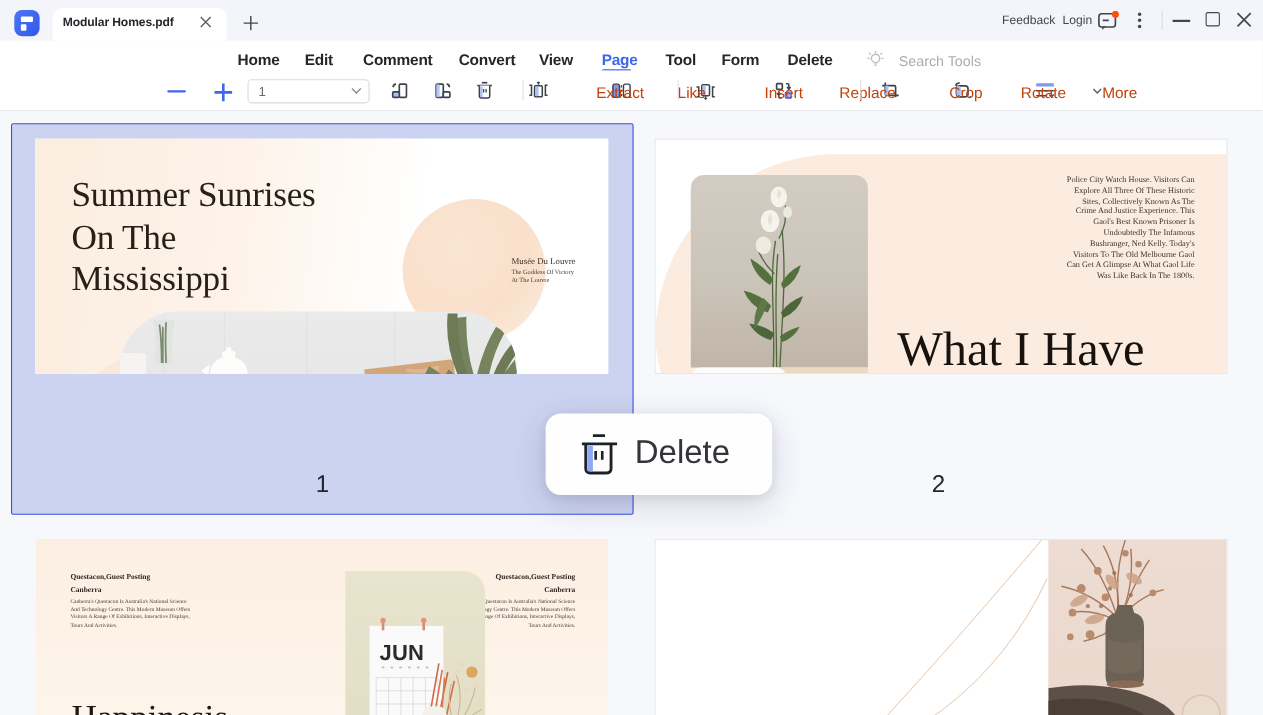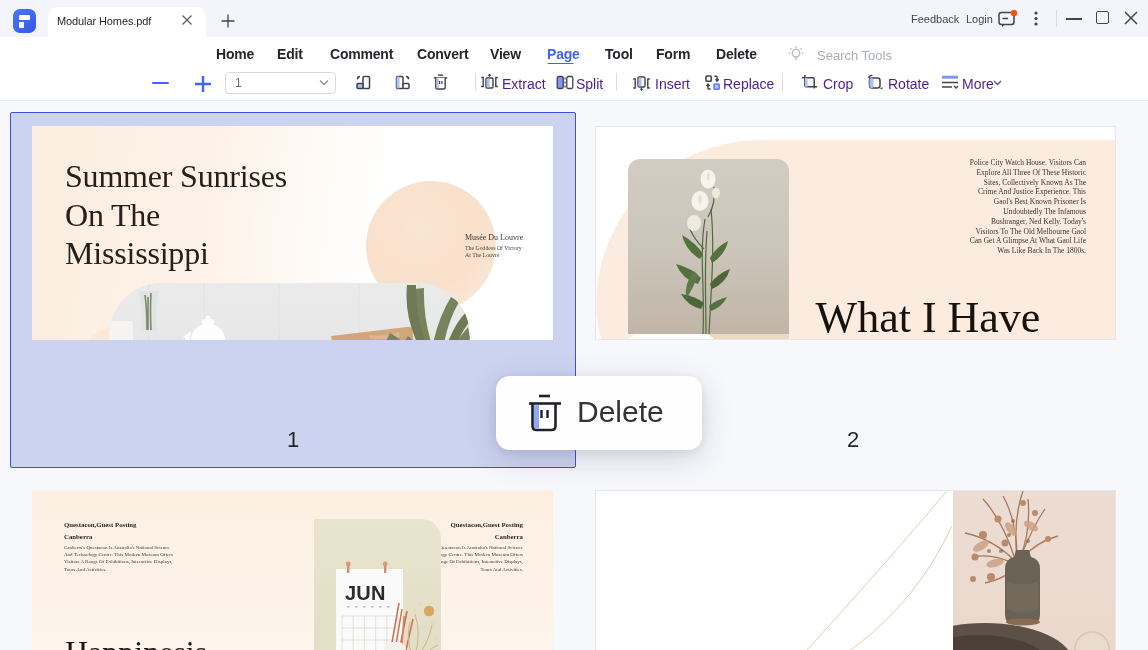--- a/index.html
+++ b/index.html
@@ -3,33 +3,33 @@
 <meta charset="utf-8">
 <style>
   * { margin:0; padding:0; box-sizing:border-box; }
   html,body { width:1148px; height:650px; overflow:hidden; }
   body { font-family:"Liberation Sans", sans-serif; position:relative; background:#f7f8fc; }
   .abs { position:absolute; }
   
   #titlebar { position:absolute; left:0; top:0; width:1148px; height:37px; background:#f3f5fa; }
   #logo { position:absolute; left:13px; top:9px; width:23px; height:24px; border-radius:7px; background:linear-gradient(135deg,#4a77f7,#3357e8); }
   #tab { position:absolute; left:48px; top:7px; width:158px; height:30px; background:#ffffff; border-radius:9px 9px 0 0; }
-  #tabtitle { position:absolute; left:57px; top:15px; font-size:11px; letter-spacing:-0.1px; font-weight:400; color:#24272c;text-align:right; }
+  #tabtitle { position:absolute; left:57px; top:15px; font-size:11px; letter-spacing:-0.1px; font-weight:700; color:#24272c;text-align:right; }
   .tabx { position:absolute; left:181px; top:14px; width:12px; height:12px; }
   #plus { position:absolute; left:221px; top:14px; width:14px; height:14px; }
   .trtext { position:absolute; top:13px; font-size:11px; color:#3f4652; }
   
   #menubar { position:absolute; left:0; top:37px; width:1148px; height:27px; background:#ffffff; }
   .menu { position:absolute; top:46px; font-size:14px; font-weight:700; letter-spacing:-0.2px; color:#23262b; }
   #m-page { color:#3e66f0; }
   #pageline { position:absolute; left:547px; top:63px; width:27px; height:3px; border-radius:2px; background:#3e66f0; }
   #searchtools { position:absolute; left:817px; top:48px; font-size:13px; color:#a9adb5; font-weight:400;}
   
   #toolbar { position:absolute; left:0; top:64px; width:1148px; height:37px; background:#ffffff; border-bottom:1px solid #e7e8ec; }
-  .tlabel { position:absolute; top:76px; font-size:14px; color:#4c1d95; }
+  .tlabel { position:absolute; top:76px; font-size:14px; color:#c2410c;margin-left:40px; }
   .sep { position:absolute; top:73px; width:1px; height:18px; background:#dcdee2; }
   #pagebox { position:absolute; left:225px; top:72px; width:111px; height:22px; background:#fff; border:1px solid #d8dade; border-radius:4px; }
   #pagebox span { position:absolute; left:9px; top:3px; font-size:12px; color:#666b73; }
   
   #content { position:absolute; left:0; top:102px; width:1148px; height:548px; background:#f7f8fc; }
   #sel1 { position:absolute; left:10px; top:10px; width:566px; height:356px; background:#ccd3f0; border:1.5px solid #3a51dc; border-radius:2px; }
   .thumb { position:absolute; width:521px; height:214px; background:#fff; overflow:hidden; }
   .pagenum { position:absolute; font-size:22px; color:#23262b; }
   .serif { font-family:"Liberation Serif", serif; }
 </style>
@@ -171,21 +171,21 @@
   <svg class="abs" style="left:941px; top:75px;" width="18" height="15" viewBox="0 0 18 15">
     <path d="M1 2.2 H17" stroke="#7d99f3" stroke-width="3"></path>
     <path d="M1 7.5 H17" stroke="#3c434e" stroke-width="1.5"></path>
     <path d="M1 12 H11" stroke="#3c434e" stroke-width="1.5"></path>
     <path d="M13 11 l2 2 2 -2" stroke="#3c434e" stroke-width="1.3" fill="none"></path>
   </svg>
   <svg class="abs" style="left:993px; top:80px;" width="9" height="6" viewBox="0 0 9 6">
     <path d="M1 1 L4.5 4.5 L8 1" stroke="#565c66" stroke-width="1.3" fill="none"></path>
   </svg>
   <span class="tlabel" style="left:502px;">Extract</span>
-  <span class="tlabel" style="left:576px;">Split</span>
+  <span class="tlabel" style="left:576px;">Like</span>
   <span class="tlabel" style="left:655px;">Insert</span>
   <span class="tlabel" style="left:723px;">Replace</span>
   <span class="tlabel" style="left:823px;text-align:center;">Crop</span>
   <span class="tlabel" style="left:888px;">Rotate</span>
   <span class="tlabel" style="left:962px;">More</span>
   <div class="sep" style="left:475px;"></div>
   <div class="sep" style="left:616px;"></div>
   <div class="sep" style="left:782px;"></div>
 
   <div id="content">

